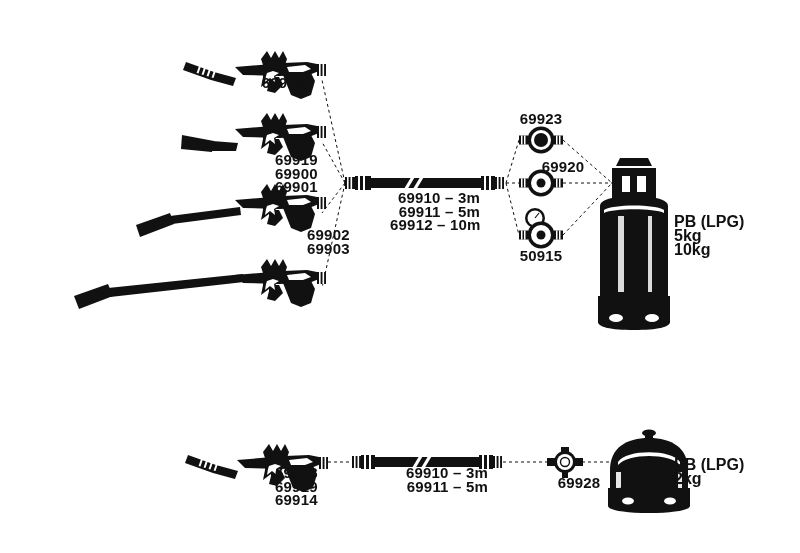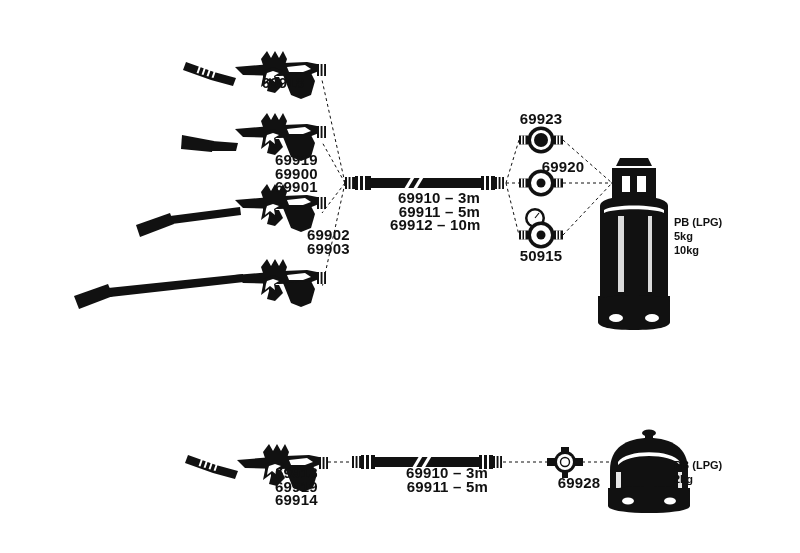--- a/index.html
+++ b/index.html
@@ -21,21 +21,21 @@
     letter-spacing:0.2px;
     white-space:pre;
     line-height:13.5px;
   }
   .lbl.right{text-align:right;}
   .lbl.center{text-align:center;}
   .cyl-lbl{
     position:absolute;
     font-family:"Liberation Sans", sans-serif;
     font-weight:bold;
-    font-size:11px;
+    font-size:16px;
     color:#111111;
     line-height:14px;
     white-space:pre;
   }
 </style>
 </head>
 <body>
 
 <div id="stage">
 

